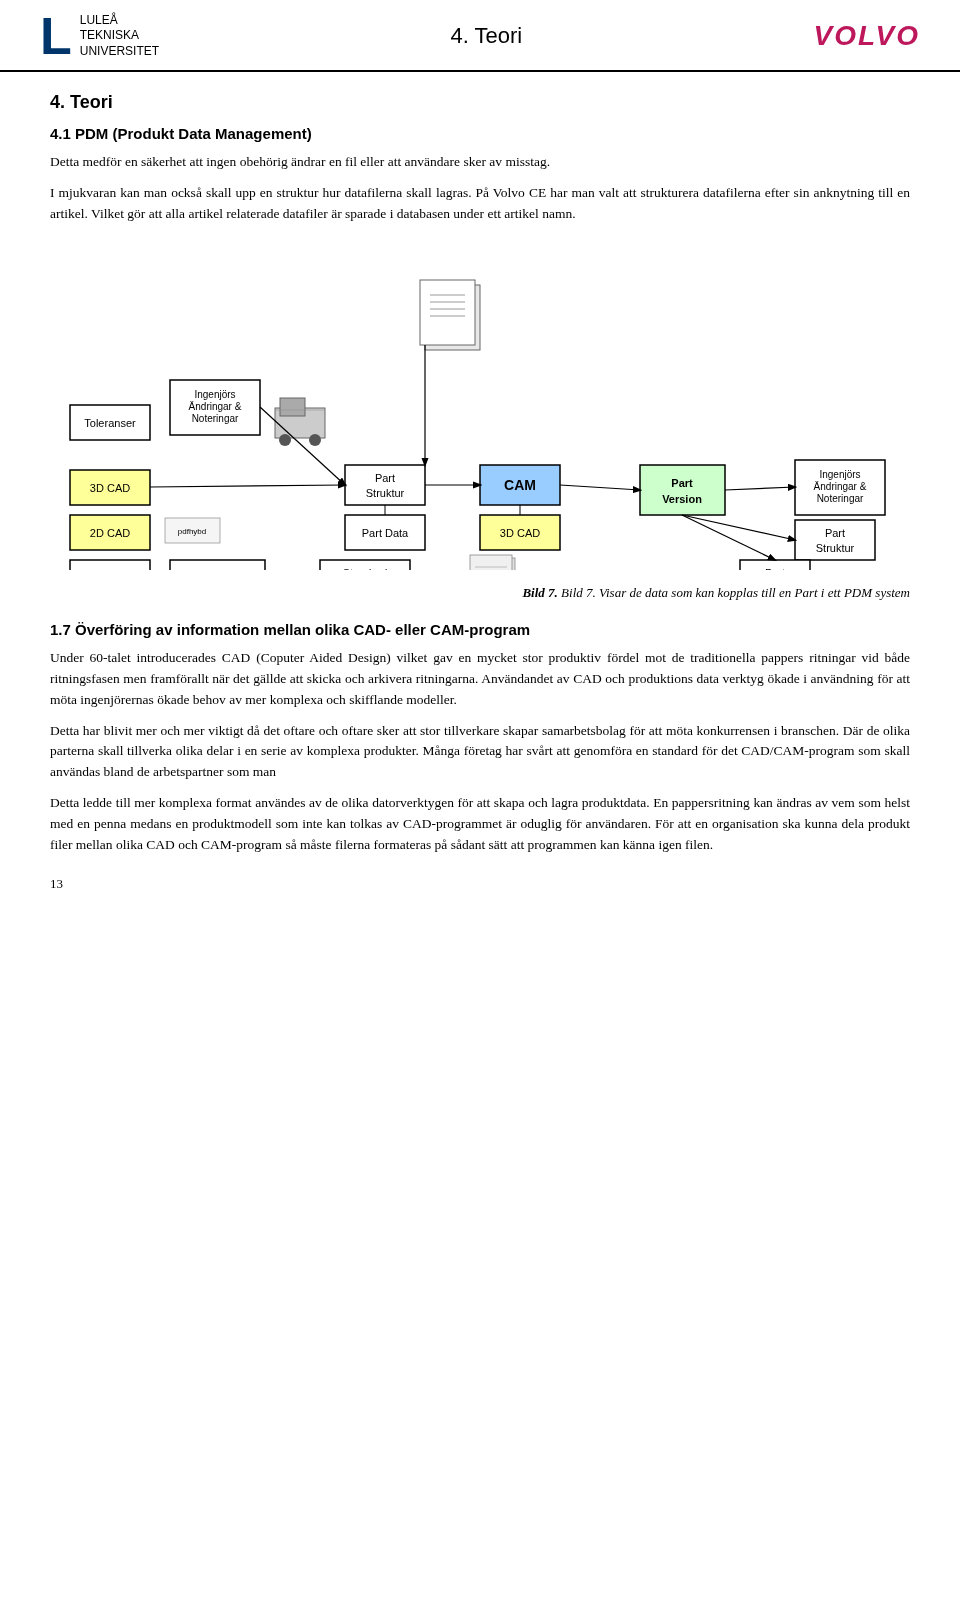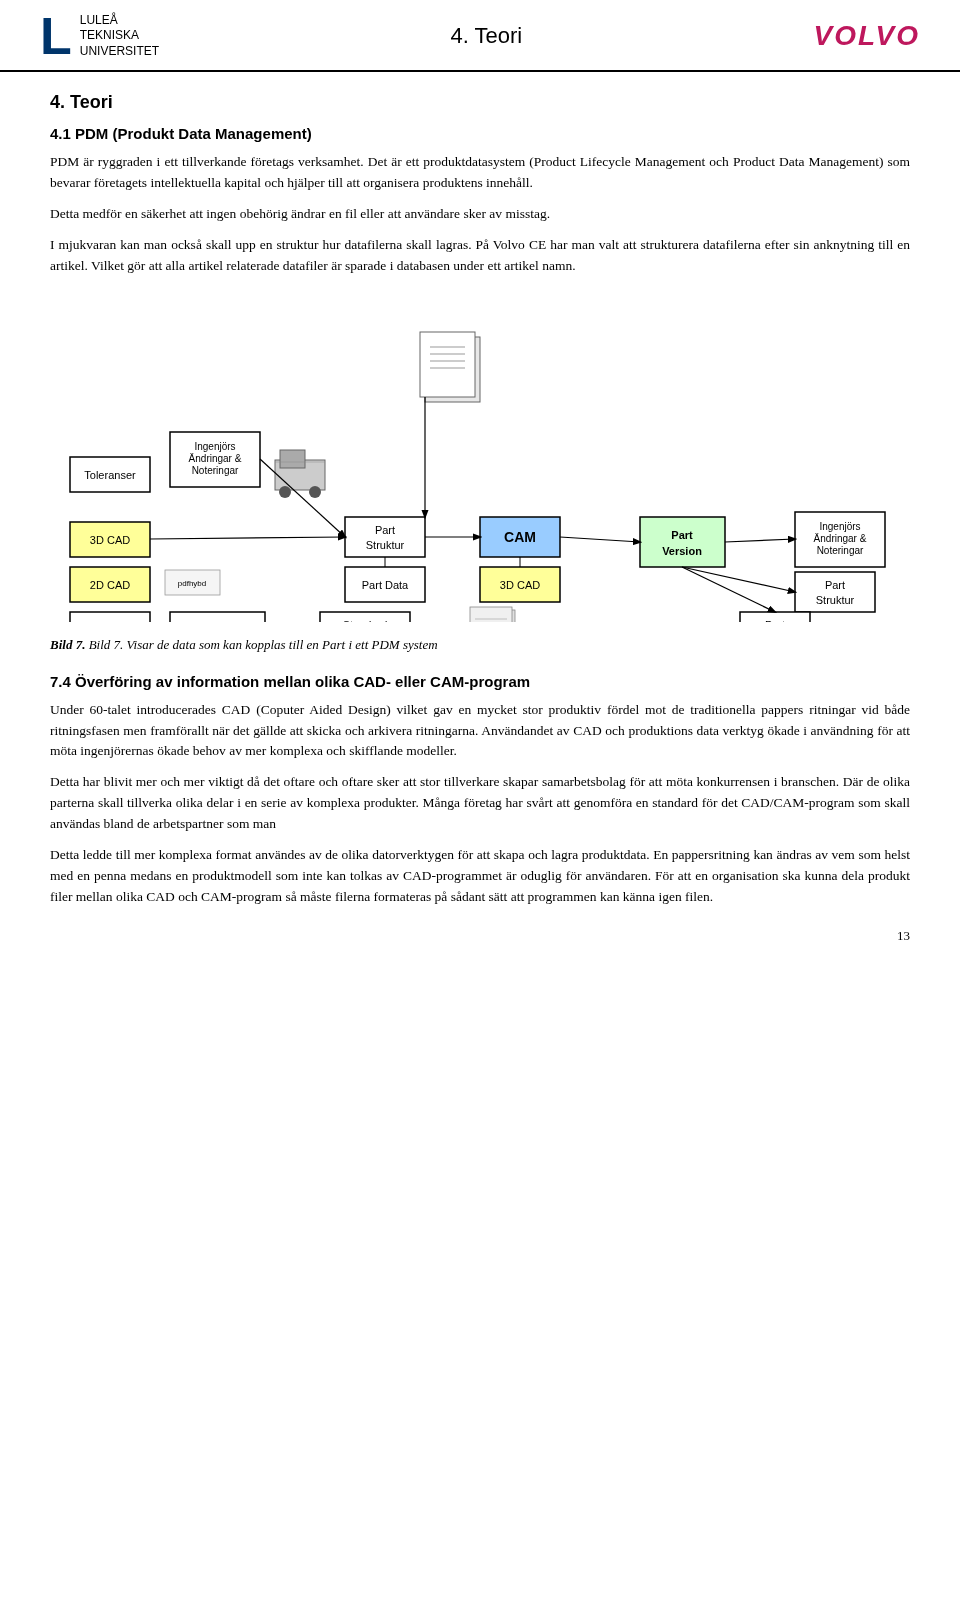--- a/index.html
+++ b/index.html
@@ -81,35 +81,34 @@
       font-size: 13.5px;
     }
     
     .diagram-container {
       margin: 25px 0 15px 0;
       position: relative;
       width: 860px;
       height: 320px;
     }
     .diagram-caption {
-      text-align: left;
+      text-align: right;
       font-style: italic;
       font-size: 13px;
       margin-bottom: 20px;
     }
     
     .diagram-svg {
       position: absolute;
       top: 0; left: 0;
       width: 100%;
       height: 100%;
       pointer-events: none;
     }
     .page-number {
-      text-align: right;
       padding: 10px 50px;
       font-size: 13px;
     }
   </style>
 </head>
 <body>
 
 <div class="page">
 
   <div class="header">
@@ -121,25 +120,20 @@
     </div>
     <div class="header-title">4. Teori</div>
     <div class="volvo-logo">VOLVO</div>
   </div>
 
   <div class="content">
     <div class="section-title">4. Teori</div>
     <div class="subsection-title">4.1 PDM (Produkt Data Management)</div>
 
     <p class="paragraph">
-      PDM är ryggraden i ett tillverkande företags verksamhet. Det är ett produktdatasystem
-      (Product Lifecycle Management och Product Data Management) som bevarar företagets
-      intellektuella kapital och hjälper till att organisera produktens innehåll.
-    </p>
-    <p class="paragraph">
       Detta medför en säkerhet att ingen obehörig ändrar en fil eller att användare sker av misstag.
     </p>
     <p class="paragraph">
       I mjukvaran kan man också skall upp en struktur hur datafilerna skall lagras. På Volvo CE har man valt att
       strukturera datafilerna efter sin anknytning till en artikel. Vilket gör att alla artikel relaterade
       datafiler är sparade i databasen under ett artikel namn.
     </p>
 
     <div class="diagram-container">
       <svg class="diagram-svg" viewBox="0 0 860 320">
@@ -254,21 +248,21 @@
             <path d="M0,0 L0,6 L8,3 z" fill="#000"></path>
           </marker>
         </defs>
       </svg>
     </div>
 
     <div class="diagram-caption">
       <strong>Bild 7.</strong> <span>Bild 7. Visar de data som kan kopplas till en Part i ett PDM system</span>
     </div>
 
-    <div class="subsection-title">7.4 Överföring av information mellan olika CAD- eller CAM-program</div>
+    <div class="subsection-title">1.7 Överföring av information mellan olika CAD- eller CAM-program</div>
 
     <p class="paragraph">
       Under 60-talet introducerades CAD (Coputer Aided Design) vilket gav en mycket stor
       produktiv fördel mot de traditionella pappers ritningar vid både ritningsfasen men framförallt
       när det gällde att skicka och arkivera ritningarna. Användandet av CAD och produktions data
       verktyg ökade i användning för att möta ingenjörernas ökade behov av mer komplexa och
       skifflande modeller.
     </p>
     <p class="paragraph">
       Detta har blivit mer och mer viktigt då det oftare och oftare sker att stor tillverkare

